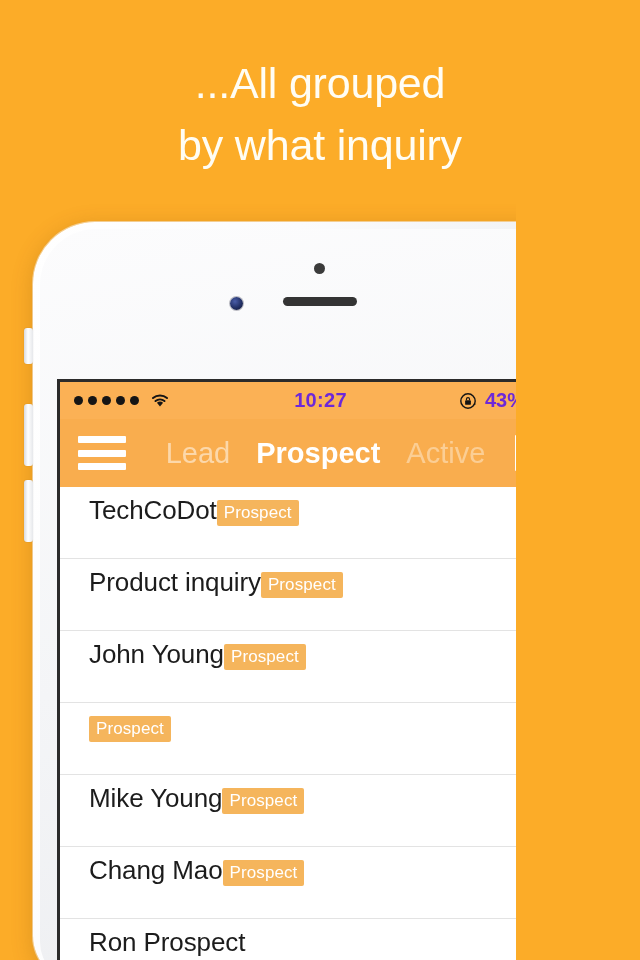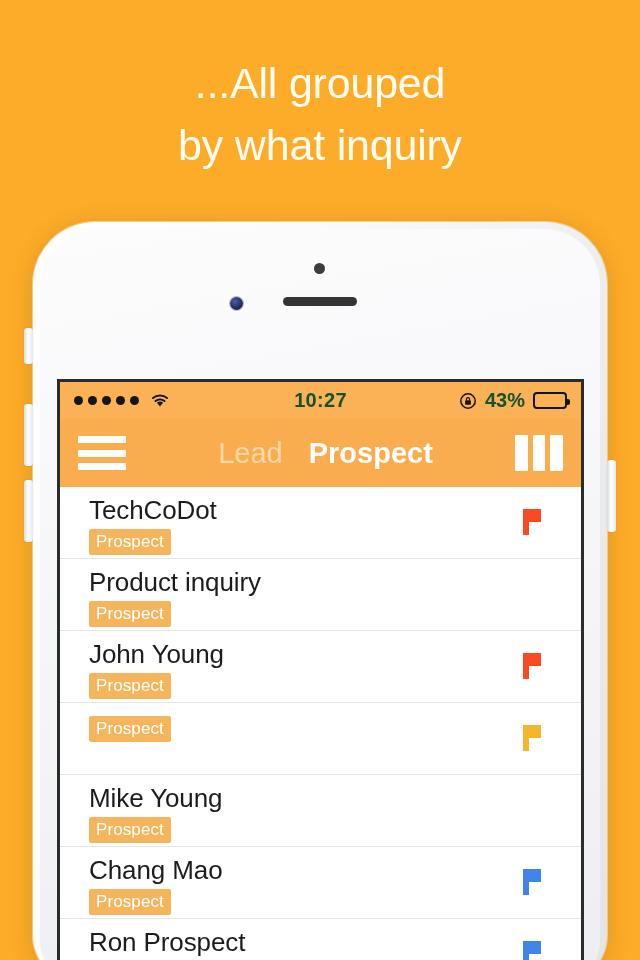--- a/index.html
+++ b/index.html
@@ -1,21 +1,21 @@
 <!DOCTYPE html>
 <html><head>
 <meta charset="utf-8">
 <style>
   * { margin:0; padding:0; box-sizing:border-box; }
   html, body {
     width:640px; height:960px; overflow:hidden;
     font-family:"Liberation Sans", sans-serif;
     background:#FCAC28;
   }
-  #stage { position:relative; width:640px; height:960px; overflow:hidden; background:#FCAC28; }
+  #stage { position:relative; width:516px; height:960px; overflow:hidden; background:#FCAC28; }
 
   
   .headline {
     position:absolute; left:0; top:52px; width:640px;
     text-align:center; color:#FFFDF4;
     font-size:43px; line-height:1.45; font-weight:400;
     letter-spacing:-0.2px;
   }
   .headline div { white-space:nowrap; }
 
@@ -65,21 +65,21 @@
     position:absolute; left:57px; top:379px;
     width:527px; height:581px; overflow:hidden;
     background:#FFFFFF;
     border:3px solid #2B2B2B;
     border-bottom:none;
   }
 
   
   .statusbar {
     position:relative; height:37px; background:#FBB155;
-    display:flex; align-items:center; color:#14532d;
+    display:flex; align-items:center; color:#6d28d9;
     font-size:19px; font-weight:600; padding:0 14px;
   }
   .sb-left { display:flex; align-items:center; gap:6px; }
   .dots { display:flex; gap:5px; align-items:center; }
   .dot { width:9px; height:9px; border-radius:50%; background:#151515; }
   .wifi { position:relative; width:20px; height:15px; margin-left:5px; }
   .sb-time {
     position:absolute; left:0; right:0; text-align:center;
     font-size:20px; font-weight:700; letter-spacing:0.3px;
   }
@@ -109,21 +109,21 @@
   .tab.faded-right { color:rgba(255,255,255,0.40); }
   .col-icon { width:48px; height:36px; display:flex; gap:5px; cursor:pointer; flex:none; }
   .col-icon i { flex:1; background:#FFFFFF; display:block; border-radius:1px; }
 
   
   .list { background:#FFFFFF; }
   .row {
     position:relative; height:72px;
     border-bottom:1px solid #E3E3E3;
     padding:9px 16px 0 29px;
-    display:flex; flex-direction:column; justify-content:flex-start;
+    display:flex; flex-direction:row; justify-content:flex-start;
   }
   .row-title {
     font-size:26px; color:#1C1C1C; font-weight:400;
     line-height:1.12; letter-spacing:-0.1px;
   }
   .row-badge {
     align-self:flex-start; margin-top:4px;
     background:#F5B55C; color:#FFFFFF;
     font-size:17px; line-height:1; padding:4px 7px 5px 7px;
     border-radius:2px; letter-spacing:0.1px;
@@ -189,20 +189,21 @@
 
     <div class="navbar">
       <div class="hamburger">
         <span></span>
           <span></span>
           <span></span>
       </div>
       <div class="tabs">
         <span class="tab">Lead</span>
         <span class="tab active">Prospect</span>
+        <span class="tab faded-right">Active</span>
       </div>
       <div class="col-icon">
         <i></i>
           <i></i>
           <i></i>
       </div>
     </div>
 
     <div class="list" id="record-list">
         <div class="row">

